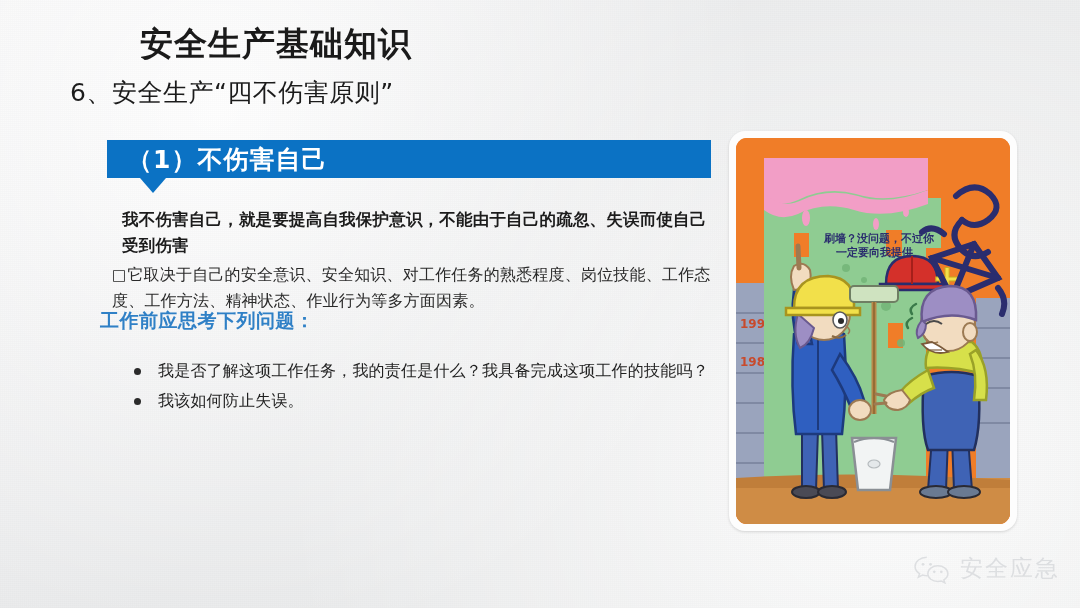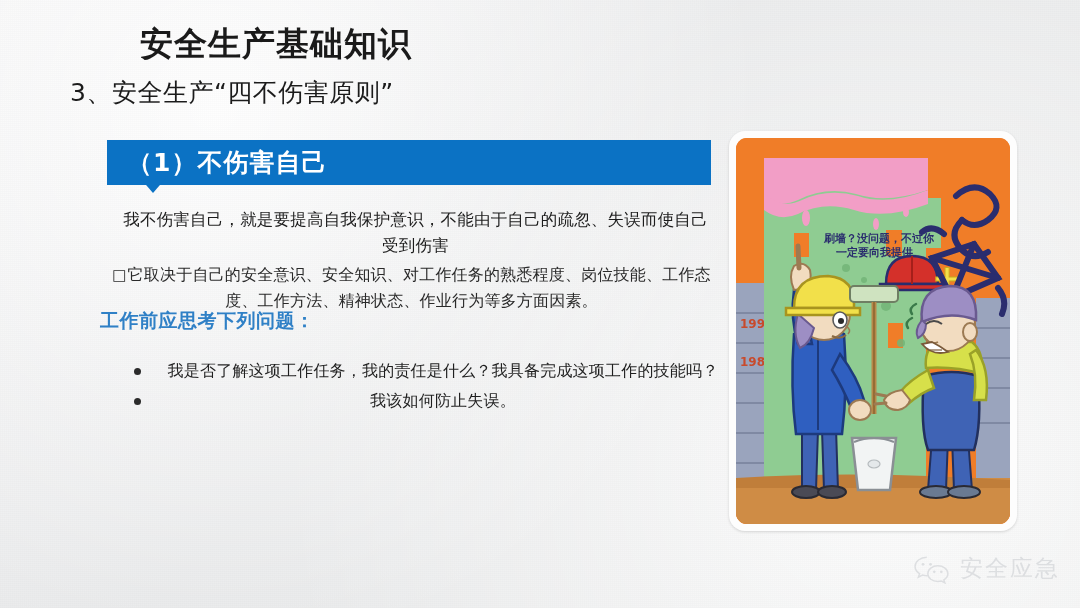--- a/index.html
+++ b/index.html
@@ -16,21 +16,20 @@
   }
   .slide {
     position: relative;
     width: 1080px;
     height: 608px;
     background:
       radial-gradient(circle at 20% 18%, rgba(255,255,255,0.95) 0%, rgba(255,255,255,0) 55%),
       radial-gradient(circle at 82% 78%, rgba(255,255,255,0.85) 0%, rgba(255,255,255,0) 60%),
       linear-gradient(135deg, #f3f3f4 0%, #e8e9ea 45%, #eceded 100%);
     overflow: hidden;
-    text-align: center;
   }
   
   .noise {
     position: absolute;
     inset: 0;
     pointer-events: none;
     opacity: 0.55;
     background-image:
       repeating-linear-gradient(0deg, rgba(0,0,0,0.018) 0px, rgba(0,0,0,0.018) 1px, rgba(255,255,255,0.02) 1px, rgba(255,255,255,0.02) 2px),
       repeating-linear-gradient(90deg, rgba(0,0,0,0.016) 0px, rgba(0,0,0,0.016) 1px, rgba(255,255,255,0.02) 1px, rgba(255,255,255,0.02) 2px);
@@ -59,21 +58,21 @@
 
   
   .banner-wrap {
     position: absolute;
     left: 107px;
     top: 140px;
     width: 604px;
   }
   .banner {
     position: relative;
-    height: 45px;
+    height: 38px;
     background: #0b72c4;
     display: flex;
     align-items: center;
     padding-left: 20px;
     box-sizing: border-box;
   }
   .banner-text {
     color: #ffffff;
     font-size: 25px;
     font-weight: bold;
@@ -93,24 +92,24 @@
 
   
   .body-block {
     position: absolute;
     left: 108px;
     top: 207px;
     width: 607px;
   }
   .lead {
     font-size: 16.5px;
-    font-weight: normal;
+    font-weight: bold;
     color: #1c1c1c;
     line-height: 1.55;
-    margin: 0 0 2px 8px;
+    margin: 0 0 2px 14px;
     letter-spacing: 0.2px;
   }
   .sq-item {
     font-size: 16px;
     color: #2a2a2a;
     line-height: 1.6;
     margin: 4px;
     letter-spacing: 0.2px;
     text-indent: 0;
   }
@@ -201,21 +200,21 @@
   }
   .wm-icon { width: 38px; height: 30px; }
 </style>
 </head>
 <body>
 
 <div class="slide">
   <div class="noise"></div>
 
   <div class="main-title">安全生产基础知识</div>
-  <div class="sub-title">3、安全生产“四不伤害原则”</div>
+  <div class="sub-title">6、安全生产“四不伤害原则”</div>
 
   <div class="banner-wrap">
     <div class="banner">
       <span class="banner-text">（1）不伤害自己</span>
     </div>
     <div class="banner-pointer"></div>
   </div>
 
   <div class="body-block">
     <p class="lead">我不伤害自己，就是要提高自我保护意识，不能由于自己的疏忽、失误而使自己受到伤害</p>

